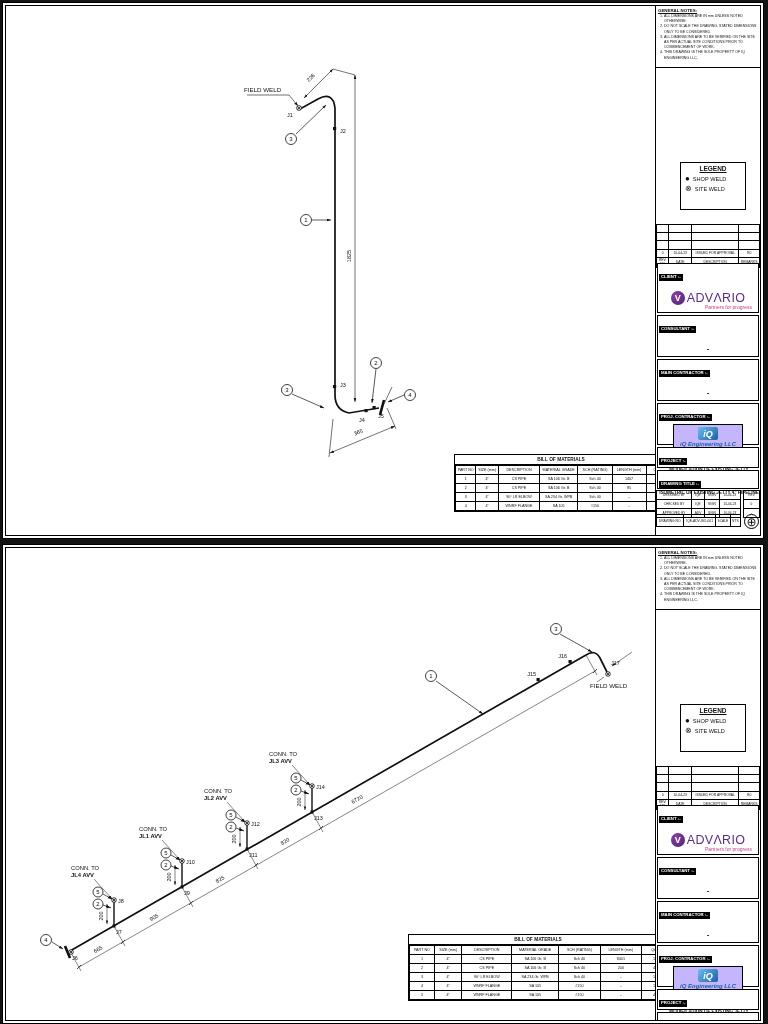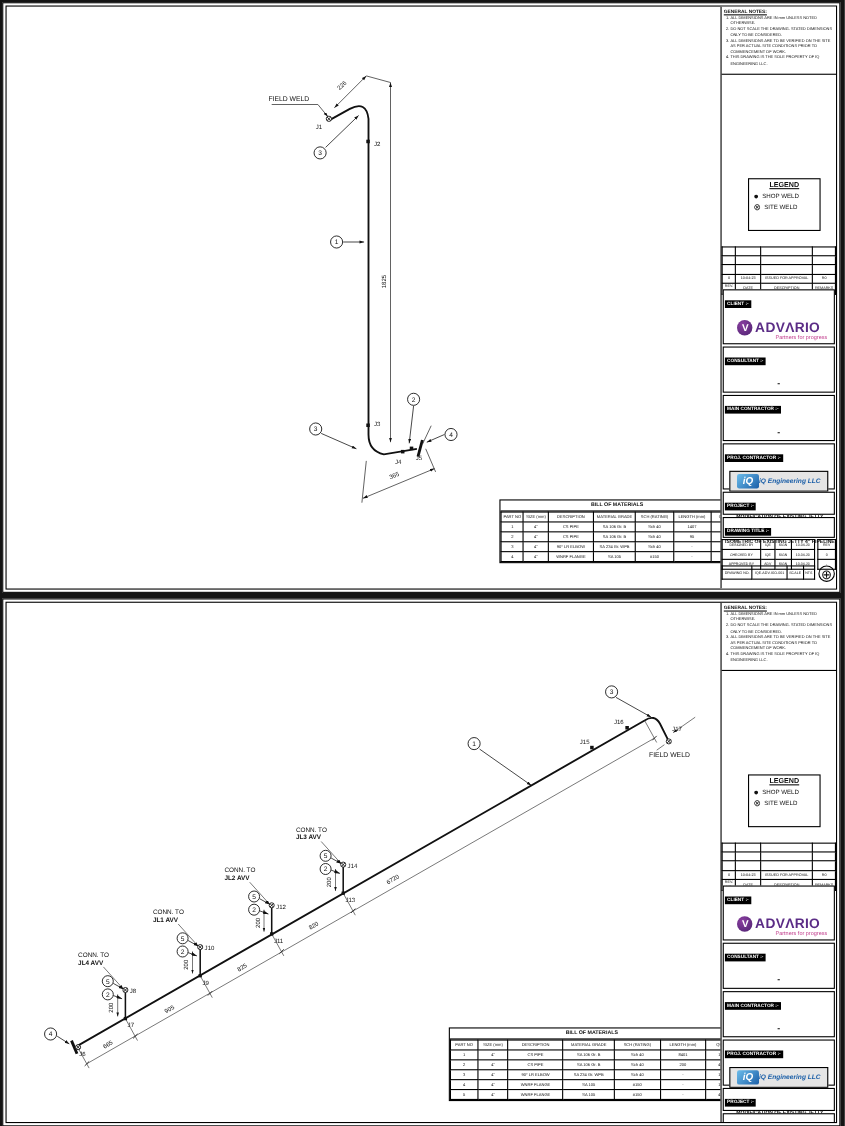--- a/index.html
+++ b/index.html
@@ -29,24 +29,24 @@
   .sec{left:1px;right:1px;border:1px solid #000;background:#fff}
   .secbar{background:#000;color:#fff;font-size:4.3px;font-weight:bold;padding:1px 2px;
           display:inline-block;line-height:1.1;margin:1px 0 0 1px}
   .secbody{display:flex;align-items:center;justify-content:center}
   .dash{font-size:8px;font-weight:bold}
   .advario{display:flex;flex-direction:column;align-items:center;width:100%}
   .advrow{display:flex;align-items:center;gap:2px}
   .adv-circle{width:14px;height:14px;border-radius:50%;color:#fff;font-weight:bold;font-size:9px;
       display:flex;align-items:center;justify-content:center;
       background:radial-gradient(circle at 35% 30%,#8a3fa0,#4d2170)}
-  .adv-word{font-size:12.5px;font-weight:bold;color:#5B2C86;letter-spacing:.3px}
+  .adv-word{font-size:12.5px;font-weight:normal;color:#5B2C86;letter-spacing:.3px}
   .adv-tag{font-size:5px;color:#C13C8C;align-self:flex-end;margin-right:6px;margin-top:-1px}
-  .iqwrap{display:flex;flex-direction:row;align-items:center;border:1px solid #000;
-      padding:2px 6px;background:#e5e5e5}
+  .iqwrap{display:flex;flex-direction:column;align-items:center;border:1px solid #000;
+      padding:2px 6px;background:#c4b5fd}
   .iq-mark{width:20px;height:13px;border-radius:2px;color:#fff;font-weight:bold;font-style:italic;
       font-size:9px;display:flex;align-items:center;justify-content:center;
       background:linear-gradient(135deg,#6cbdeb,#1b5fa8)}
   .iq-name{font-size:6px;font-weight:bold;font-style:italic;color:#1B5FA8;margin-top:1px}
   .ptitle{font-size:4.6px;font-weight:bold;text-align:center;width:100%;padding:1px}
   .sig{left:0;top:484px;width:85px}
   .sig td{font-size:3.2px;height:7px}
   .revcol{right:0;top:484px;width:17px}
   .revcol td{font-size:3.2px;height:7px}
   .foot{left:0;top:508px;width:85px}

